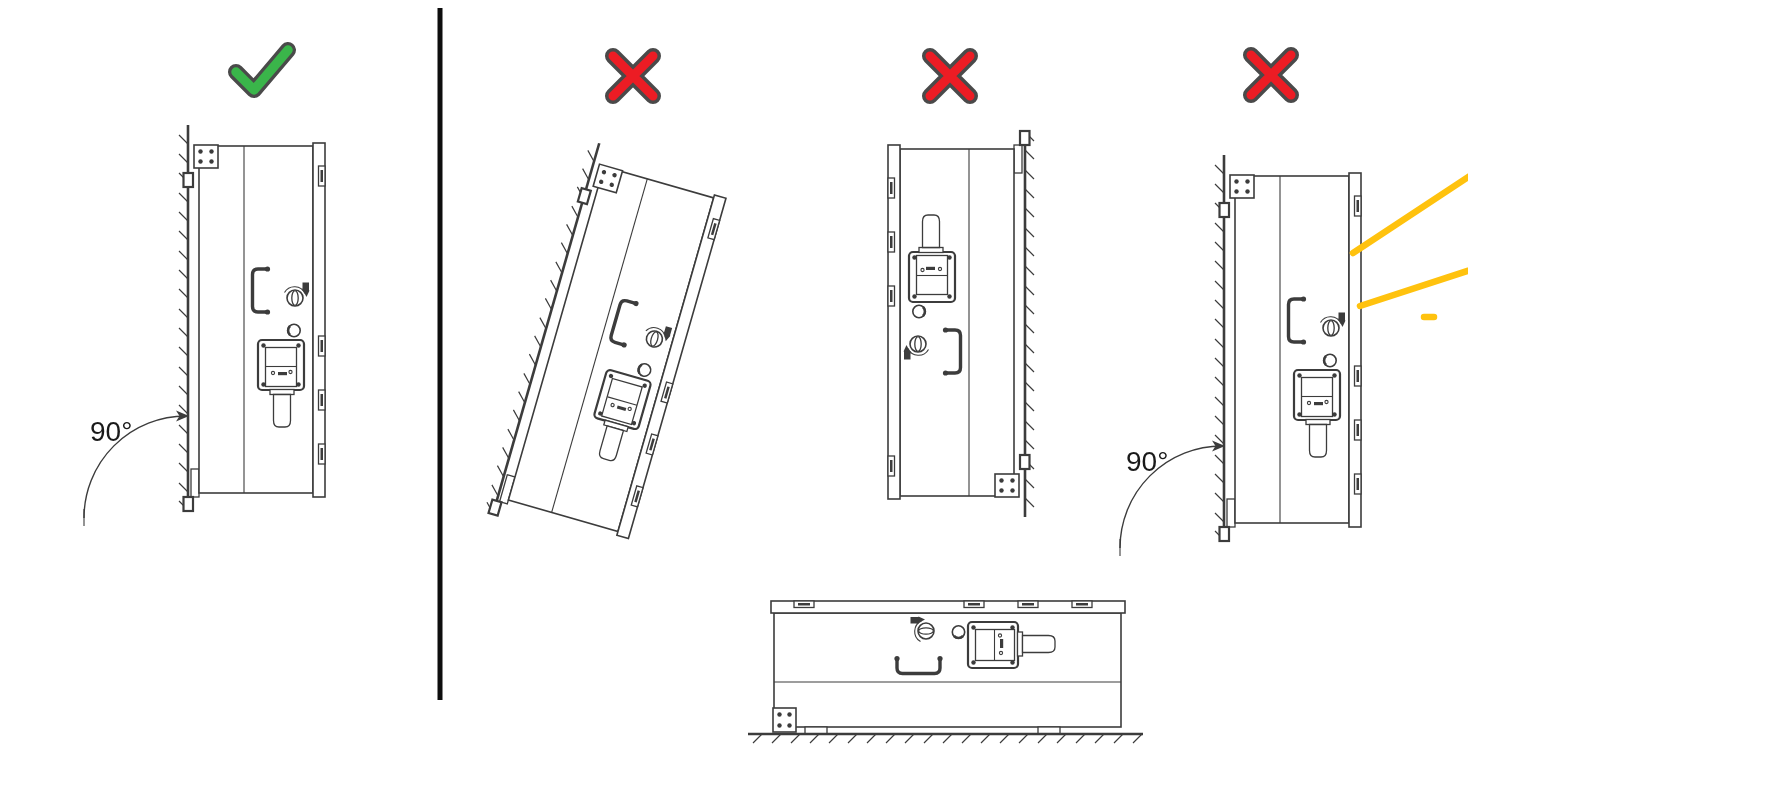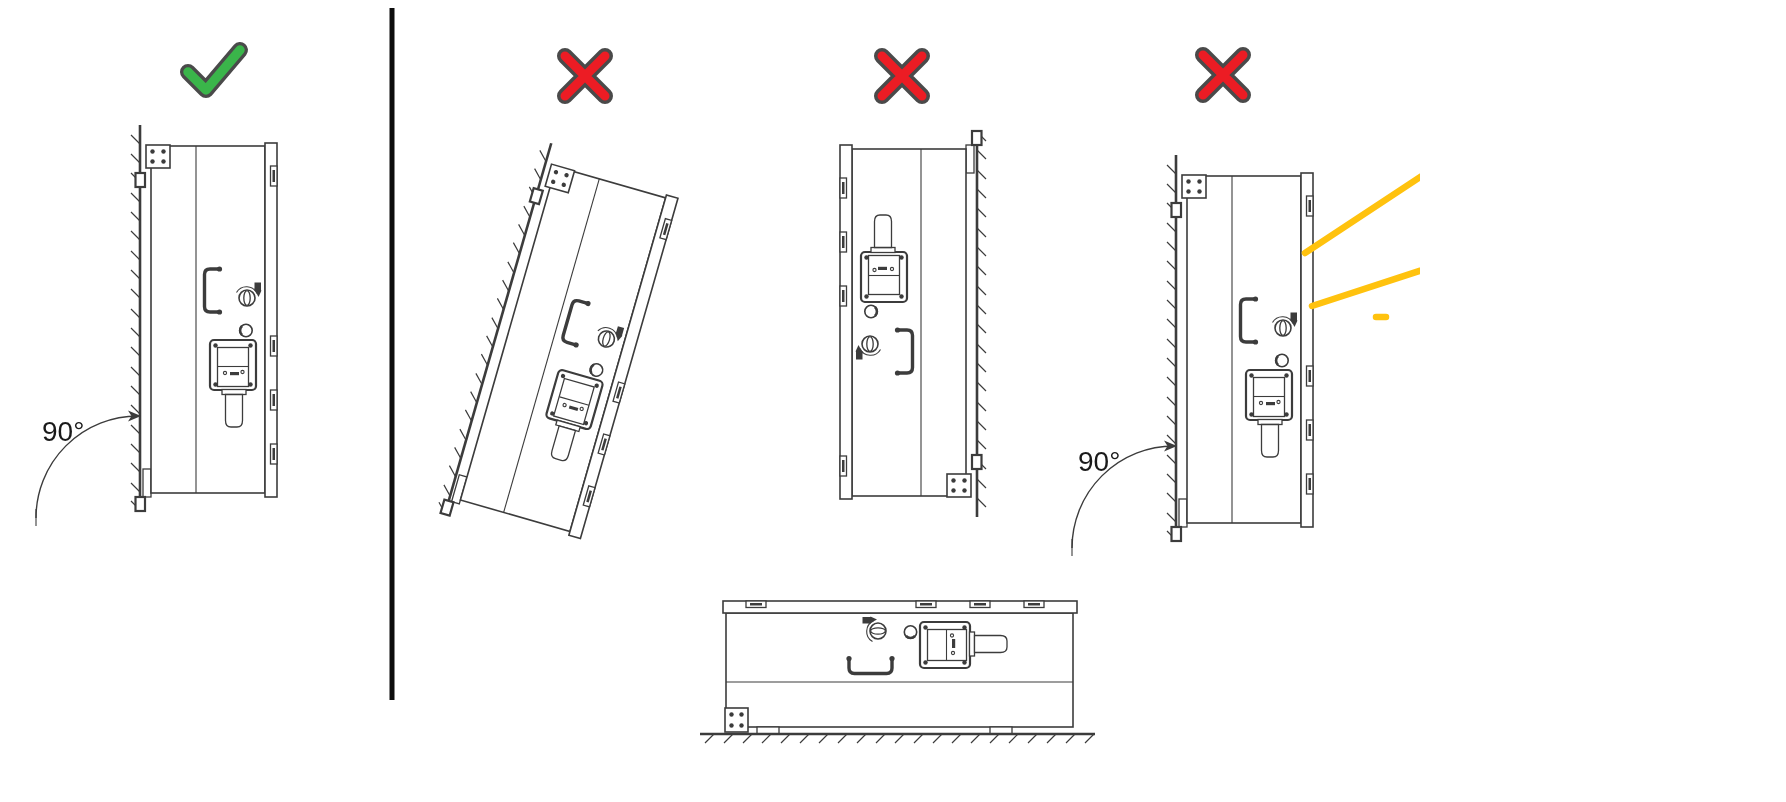--- a/index.html
+++ b/index.html
@@ -1,16 +1,16 @@
 <!DOCTYPE html>
 <html style="--correct-green: #3ab54a; --incorrect-red: #ec1c24; --icon-outline: #4a4a4a; --sunbeam-yellow: #ffc20e; --sun-black: #121212; --line-art: #3c3c3c; --divider-black: #0d0d0d; --stray-dot-green: #22b14c;"><head>
 <meta charset="utf-8">
 <style>
   html,body{margin:0;padding:0;background:#ffffff;}
-  .stage{width:1420px;height:802px;position:relative;background:#fff;overflow:hidden;}
+  .stage{width:1420px;height:802px;position:relative;background:#fff;overflow:hidden;margin-left:48px;}
   svg{display:block;}
 
   
   .s1 {stroke:var(--line-art);stroke-width:1.3;fill:#fff;}
   .s15{stroke:var(--line-art);stroke-width:1.6;fill:#fff;}
   .s2 {stroke:var(--line-art);stroke-width:2.2;fill:#fff;}
   .ln {stroke:var(--line-art);stroke-width:1.1;fill:none;}
   .thick{stroke:var(--line-art);stroke-width:2.6;fill:none;}
   .fd {fill:var(--line-art);stroke:none;}
   .hatch{stroke:var(--line-art);stroke-width:1.2;fill:none;}

